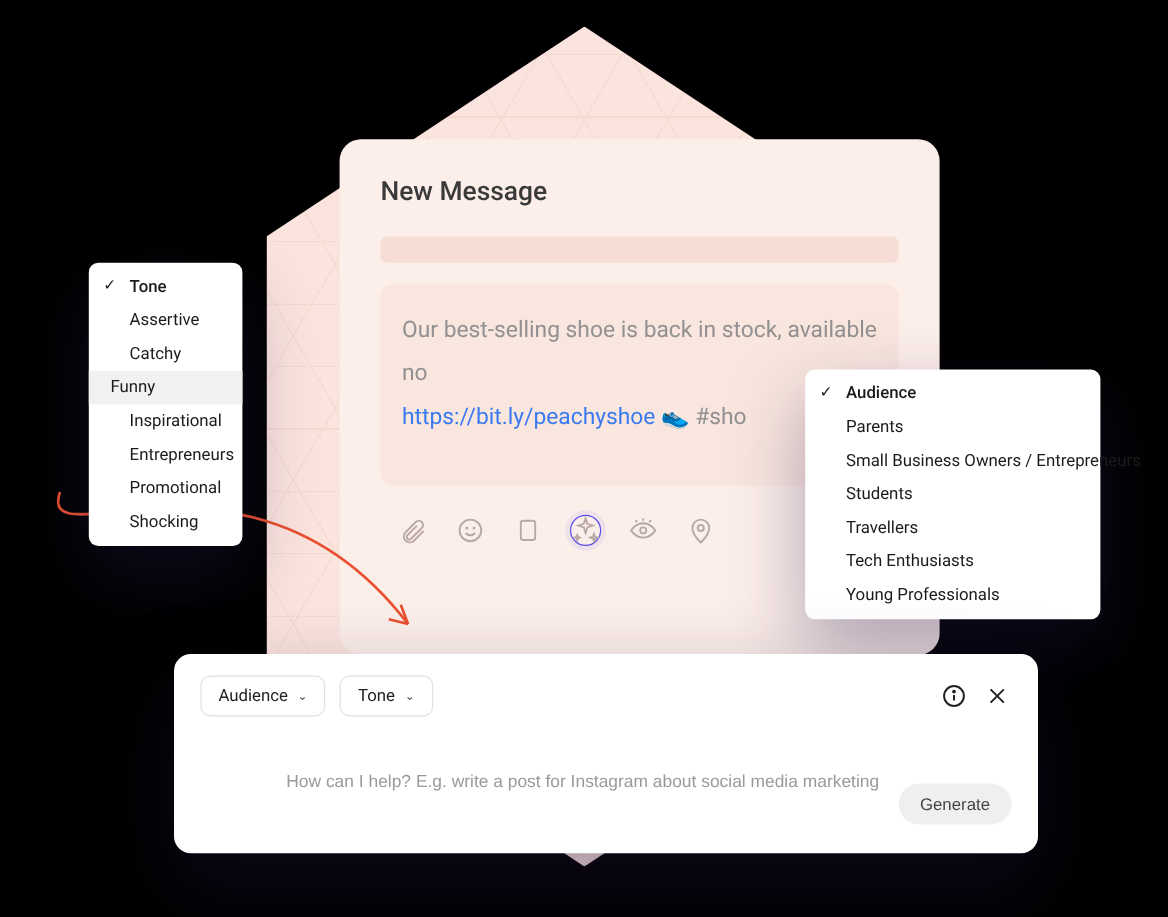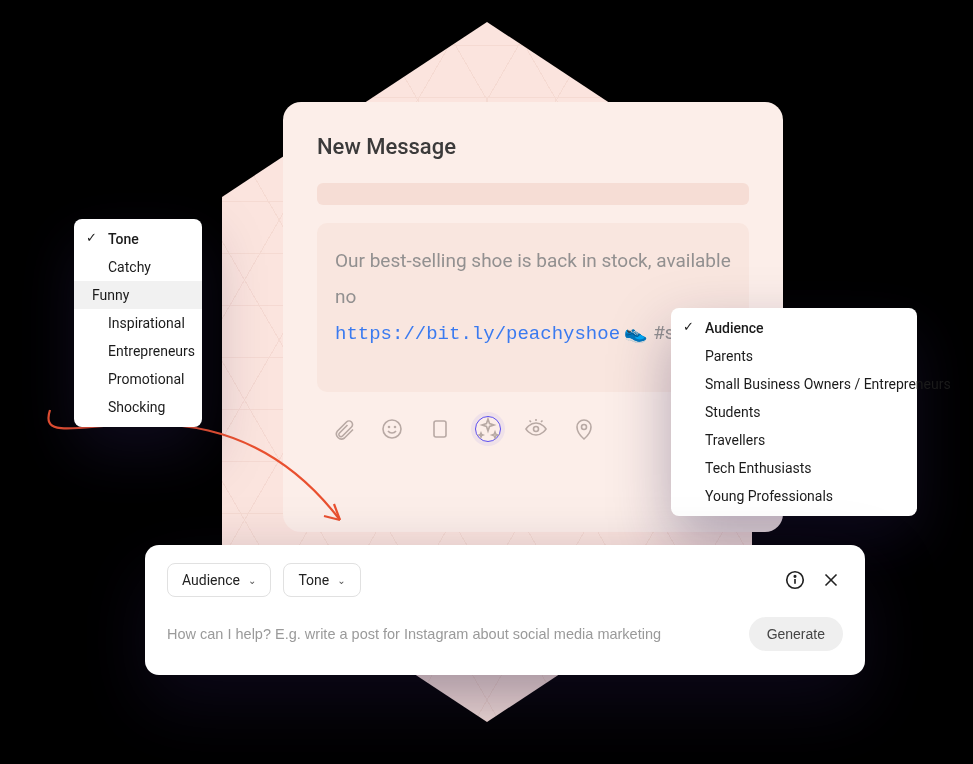--- a/index.html
+++ b/index.html
@@ -19,38 +19,38 @@
   .hex-pattern {
     position: absolute; inset: 0;
     opacity: 0.15;
     background-image:
       repeating-linear-gradient(60deg, #d5a090 0 1px, transparent 1px 60px),
       repeating-linear-gradient(-60deg, #d5a090 0 1px, transparent 1px 60px),
       repeating-linear-gradient(0deg, #d5a090 0 1px, transparent 1px 52px);
   }
   .message-card {
     position: absolute;
-    left: 283px; top: 102px;
+    left: 283px; top: 116px;
     width: 500px; height: 430px;
     background: #fceee9;
     border-radius: 18px;
     padding: 32px 34px;
   }
   .msg-title {
     font-size: 22px; color: #3b3a3a; font-weight: 500; margin-bottom: 24px;
   }
   .msg-bar {
     height: 22px; background: #f6ddd5; border-radius: 6px; margin-bottom: 18px;
   }
   .msg-body {
     background: #f9e6df; border-radius: 10px; padding: 20px 18px 40px;
     min-height: 150px; font-size: 19px; line-height: 1.9;
     color: #929090;
   }
-  .msg-body a { color: #3a7af0; text-decoration: none; font-family: Liberation Mono, monospace; }
+  .msg-body a { color: #3a7af0; text-decoration: none; }
   .icon-row {
     display: flex; gap: 22px; align-items: center;
     margin-top: 24px; padding-left: 14px;
   }
   .icon-row .ic {
     width: 26px; height: 26px; display:flex; align-items:center; justify-content:center;
     color: #b8a9a4;
   }
   .icon-row .ic svg { width: 24px; height: 24px; stroke: currentColor; fill: none; stroke-width: 1.6; }
   .ic-active {
@@ -101,25 +101,26 @@
     width: 24px; height: 24px; display:flex; align-items:center; justify-content:center;
     color: #222; cursor: pointer;
   }
   .circ-ic svg { width: 22px; height: 22px; stroke: currentColor; fill: none; stroke-width: 1.8; }
   .ai-input-row {
     display:flex; align-items:center; gap: 16px; margin-top: 20px;
   }
   .ai-input {
     flex: 1; border: none; outline: none; font-size: 14.5px; color: #7f1d1d;
     background: transparent;
+    text-align: right;
   }
   .ai-input::placeholder { color: #9a9a9a; }
   .gen-btn {
     background: #efefef; border: none; border-radius: 20px;
-    padding: 9px 18px; font-size: 14px; color: #444; cursor: pointer;
+    padding: 9px 18px; font-size: 14px; color: #444; cursor: pointer; margin-top: 36px;
   }
 </style>
 </head>
 <body>
 
 <div class="hexagon">
   <div class="hex-pattern"></div>
 </div>
 
 <div class="message-card">
@@ -166,20 +167,21 @@
       <svg viewBox="0 0 24 24">
           <path d="M12 22s7-6 7-12a7 7 0 10-14 0c0 6 7 12 7 12z"></path>
           <circle cx="12" cy="10" r="2.5"></circle>
         </svg>
     </span>
   </div>
 </div>
 
 <div class="dropdown" id="tone-dd">
   <div class="dd-item header checked">Tone</div>
+  <div class="dd-item">Assertive</div>
   <div class="dd-item">Catchy</div>
   <div class="dd-item hovered">Funny</div>
   <div class="dd-item">Inspirational</div>
   <div class="dd-item">Entrepreneurs</div>
   <div class="dd-item">Promotional</div>
   <div class="dd-item">Shocking</div>
 </div>
 
 <div class="dropdown" id="aud-dd">
   <div class="dd-item header checked">Audience</div>

